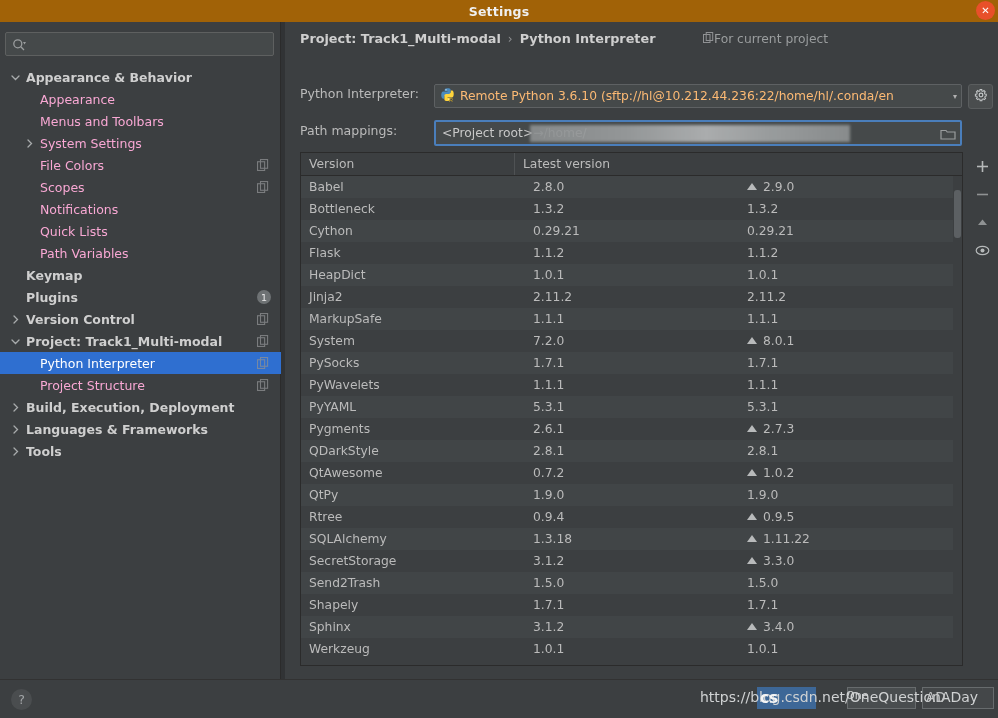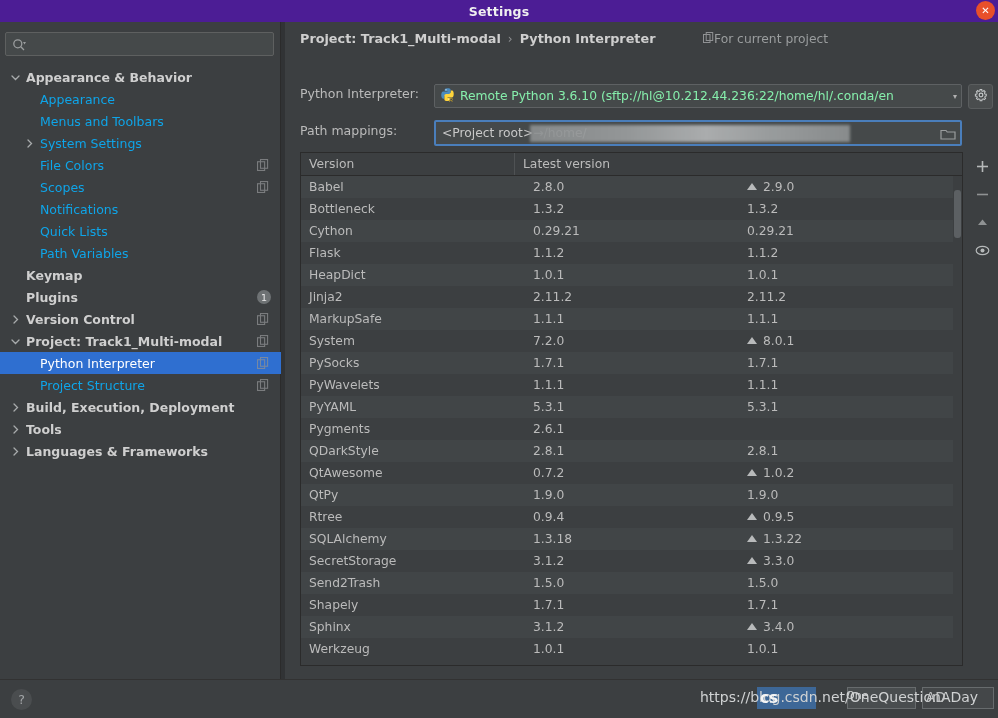--- a/index.html
+++ b/index.html
@@ -7,21 +7,21 @@
     width: 998px; height: 718px;
     background: #3c3f41;
     font-family: "DejaVu Sans", "Liberation Sans", sans-serif;
     overflow: hidden;
   }
   body { position: relative; }
 
   
   .titlebar {
     position: absolute; left: 0; top: 0; width: 998px; height: 22px;
-    background: #4c1d95;
+    background: #a16207;
     display: flex; align-items: center; justify-content: center;
   }
   .titlebar-text {
     color: #f0f0f0; font-size: 12.5px; font-weight: bold;
     letter-spacing: .2px;
   }
   .close-btn {
     position: absolute; right: 3px; top: 1px;
     width: 19px; height: 19px; border-radius: 50%;
     background: #e8502a;
@@ -64,21 +64,21 @@
   .search-input::placeholder { color: #7a7d7e; }
 
   
   .tree { position: absolute; left: 0; top: 44px; width: 281px; }
   .tree-row {
     position: relative; height: 22px; display: flex; align-items: center;
     color: #a9b7c6; font-size: 12.5px; white-space: nowrap;
   }
   .tree-row.sel { background: #2f6fd0; }
   .tree-row.sel .tree-label { color: #ffffff; }
-  .tree-label { color: #0ea5e9; }
+  .tree-label { color: #f9a8d4; }
   .tree-label.bold { font-weight: bold; color: #cfcfcf; }
   .arrow {
     position: absolute; width: 11px; height: 11px;
   }
   .arrow svg { display: block; }
   .copy-icon {
     position: absolute; right: 12px; top: 5px; width: 12px; height: 12px;
     opacity: .75;
   }
   .badge {
@@ -104,21 +104,21 @@
   .field-row { position: absolute; display: flex; align-items: center; }
   .field-label { color: #bbbbbb; font-size: 12.5px; }
 
   .combo {
     position: absolute; left: 149px; top: 62px; width: 528px; height: 24px;
     background: #45494a; border: 1px solid #5e6163; border-radius: 2px;
     display: flex; align-items: center; padding: 0 4px 0 5px;
     overflow: hidden;
   }
   .combo-text {
-    flex: 1; color: #86efac; font-size: 12.3px; white-space: nowrap;
+    flex: 1; color: #fdba74; font-size: 12.3px; white-space: nowrap;
     overflow: hidden; margin-left: 5px;
   }
   .combo-arrow { color: #b0b0b0; font-size: 8px; margin-left: 4px; }
 
   .gear-btn {
     position: absolute; left: 683px; top: 62px; width: 25px; height: 25px;
     background: #4a4d4e; border: 1px solid #5a5d5e; border-radius: 3px;
     display: flex; align-items: center; justify-content: center;
   }
 
@@ -359,29 +359,29 @@
             </svg>
           </span>
           <span class="tree-label bold" style="margin-left: 26px;">Build, Execution, Deployment</span>
         </div>
         <div class="tree-row">
           <span class="arrow" style="left: 10px;">
             <svg width="11" height="11" viewBox="0 0 11 11">
               <path d="M4 2 L7.5 5.5 L4 9" fill="none" stroke="#a8abac" stroke-width="1.3" stroke-linecap="round"></path>
             </svg>
           </span>
-          <span class="tree-label bold" style="margin-left: 26px;">Tools</span>
+          <span class="tree-label bold" style="margin-left: 26px;">Languages &amp; Frameworks</span>
         </div>
         <div class="tree-row">
           <span class="arrow" style="left: 10px;">
             <svg width="11" height="11" viewBox="0 0 11 11">
               <path d="M4 2 L7.5 5.5 L4 9" fill="none" stroke="#a8abac" stroke-width="1.3" stroke-linecap="round"></path>
             </svg>
           </span>
-          <span class="tree-label bold" style="margin-left: 26px;">Languages &amp; Frameworks</span>
+          <span class="tree-label bold" style="margin-left: 26px;">Tools</span>
         </div>
       </div>
   </div>
 
   <div class="splitter"></div>
 
   <div class="content">
 
     <div class="breadcrumb">
       <span>Project: Track1_Multi-modal</span>
@@ -521,20 +521,24 @@
           <div class="trow odd">
             <div class="td c1">PyYAML</div>
             <div class="td c2">5.3.1</div>
             <div class="td c3">
               <span>5.3.1</span>
             </div>
           </div>
           <div class="trow even">
             <div class="td c1">Pygments</div>
             <div class="td c2">2.6.1</div>
+            <div class="td c3">
+              <span class="up-tri"></span>
+              <span>2.7.3</span>
+            </div>
           </div>
           <div class="trow odd">
             <div class="td c1">QDarkStyle</div>
             <div class="td c2">2.8.1</div>
             <div class="td c3">
               <span>2.8.1</span>
             </div>
           </div>
           <div class="trow even">
             <div class="td c1">QtAwesome</div>
@@ -557,21 +561,21 @@
             <div class="td c3">
               <span class="up-tri"></span>
               <span>0.9.5</span>
             </div>
           </div>
           <div class="trow odd">
             <div class="td c1">SQLAlchemy</div>
             <div class="td c2">1.3.18</div>
             <div class="td c3">
               <span class="up-tri"></span>
-              <span>1.3.22</span>
+              <span>1.11.22</span>
             </div>
           </div>
           <div class="trow even">
             <div class="td c1">SecretStorage</div>
             <div class="td c2">3.1.2</div>
             <div class="td c3">
               <span class="up-tri"></span>
               <span>3.3.0</span>
             </div>
           </div>

